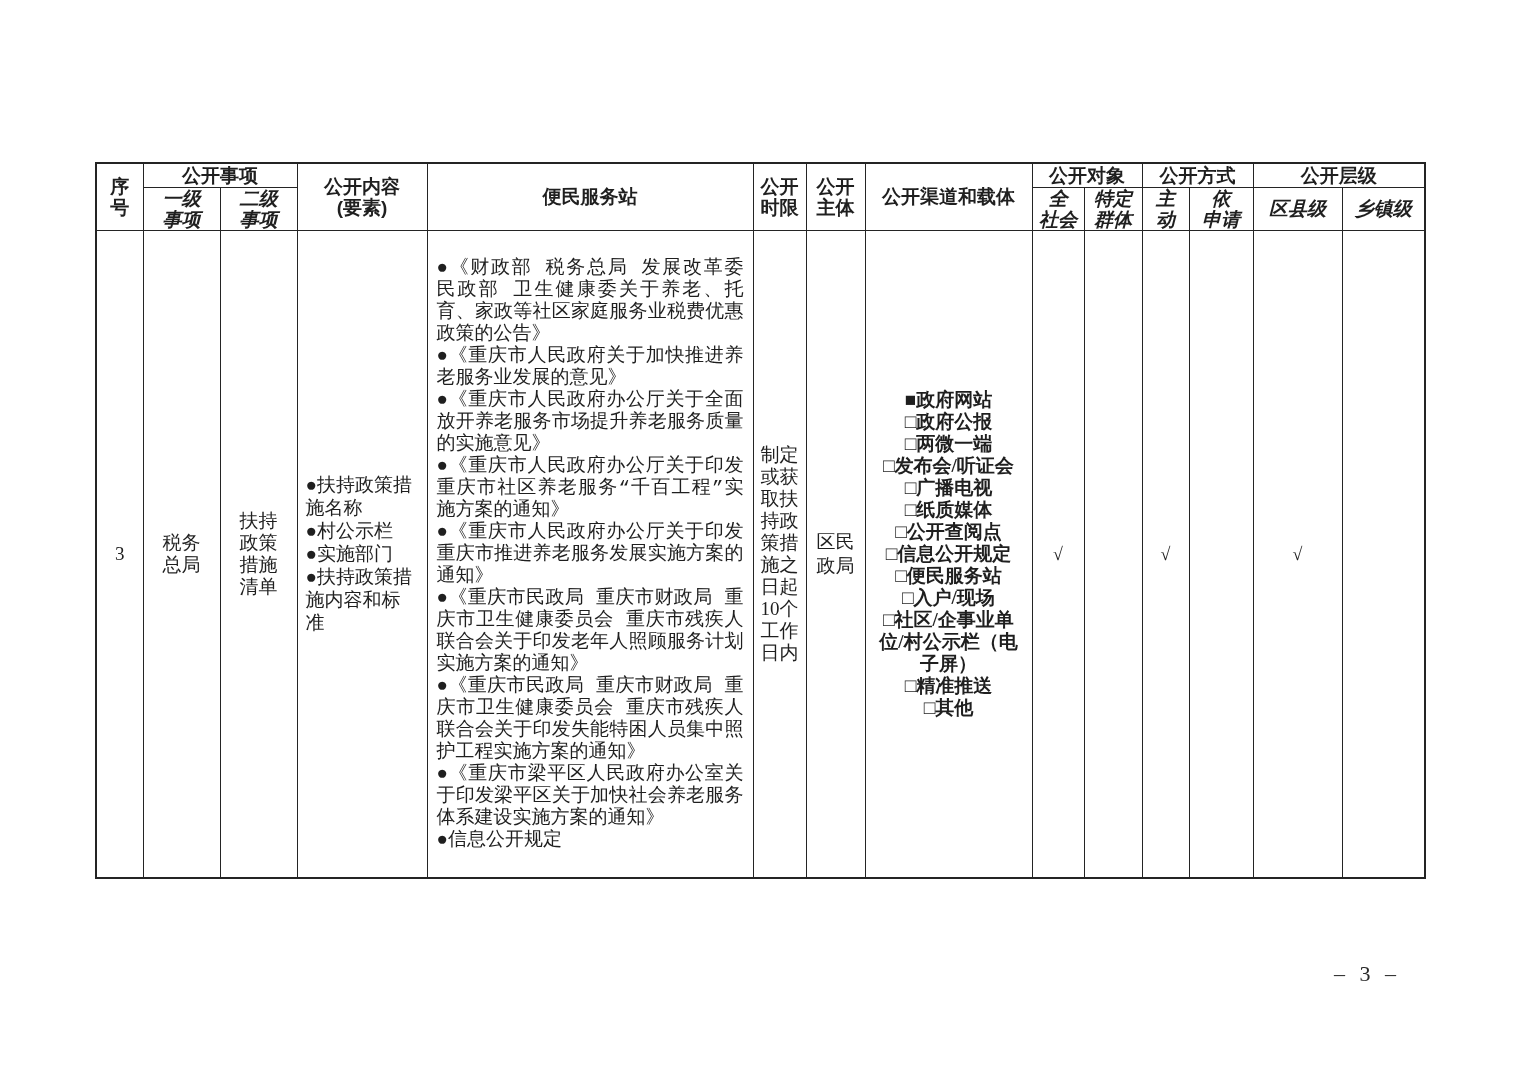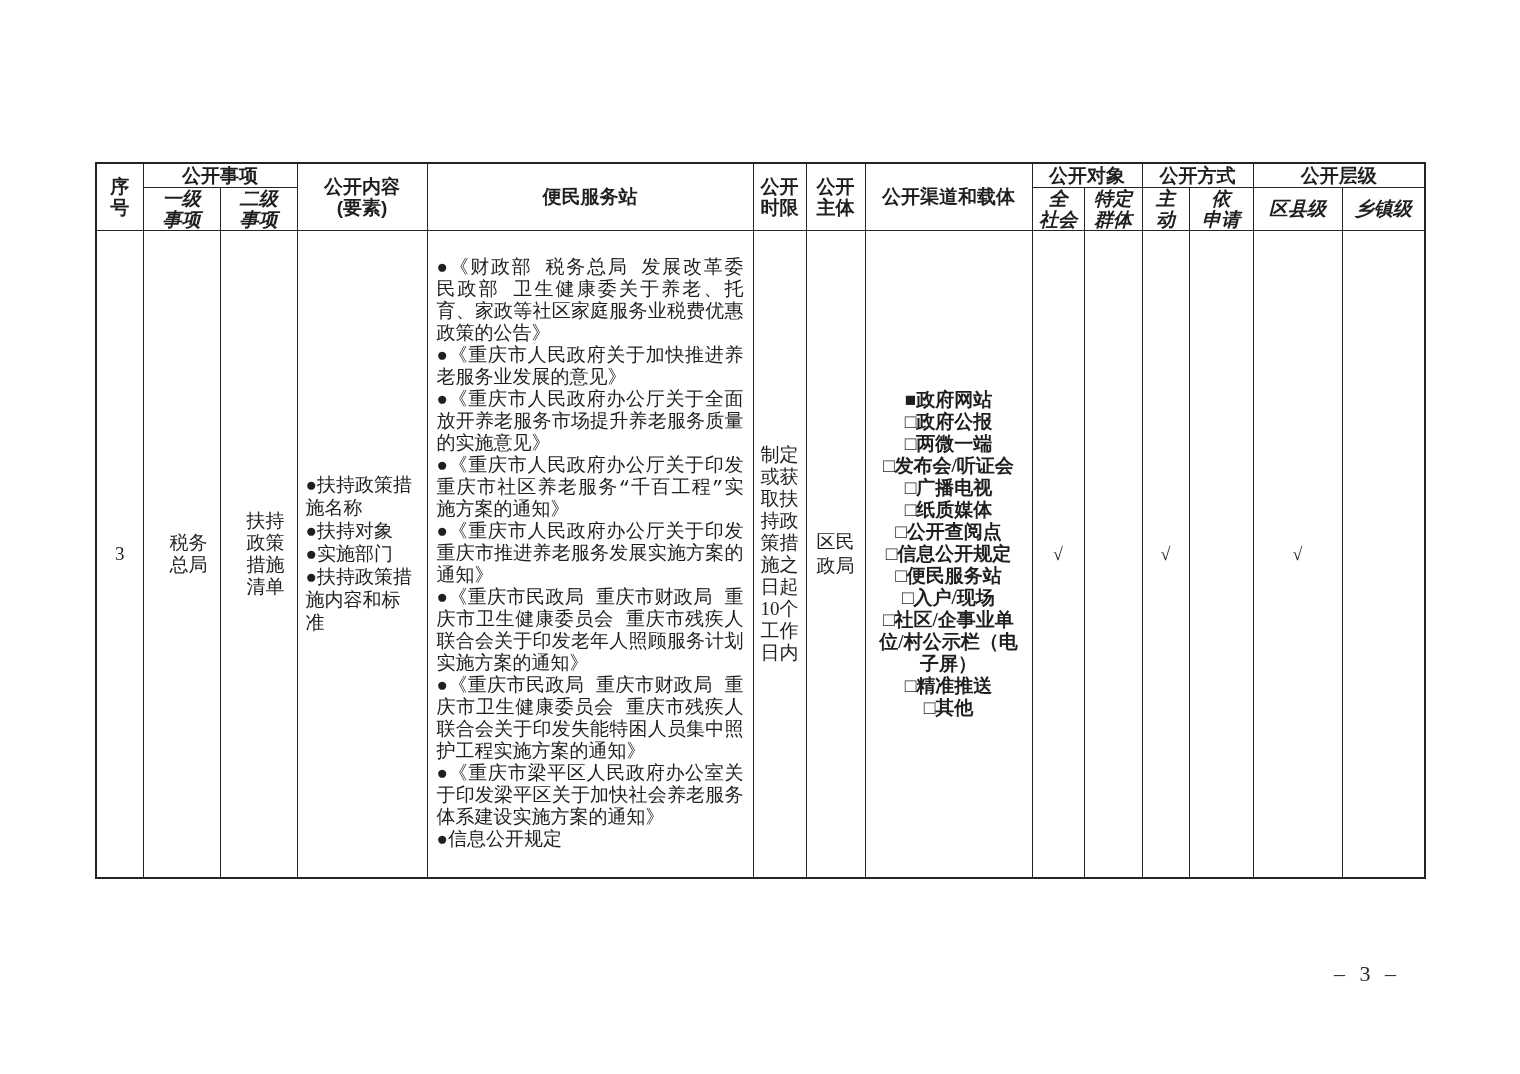--- a/index.html
+++ b/index.html
@@ -33,21 +33,21 @@
     white-space: pre-line;
   }
   tr.hr1 th { height: 24px; }
   tr.hr2 th { height: 42px; font-style: italic; }
   tr.body-row { height: 648px; }
   .doc-table td {
     font-size: 19px;
     line-height: 22px;
   }
   td.center { text-align: center; }
-  td.cell-item-l1, td.cell-item-l2 { text-align: right; padding: 16px 12px; }
+  td.cell-item-l1, td.cell-item-l2 { text-align: center; padding: 16px 12px; }
   td.cell-content { text-align: left; padding: 2px 8px; line-height: 23px; }
   td.cell-basis { text-align: justify; text-justify: inter-character; padding: 0 9px; line-height: 22px; font-family: Liberation Mono, monospace; }
   td.cell-time { text-align: center; padding: 0 7px; line-height: 22px; word-break: break-all; }
   td.cell-subject { text-align: right; padding: 4px 10px; line-height: 24px; }
   td.cell-channels { text-align: center; padding: 10px 8px; line-height: 22px; font-weight: bold; }
   td.mark { text-align: center; font-size: 18px; }
   .li { text-align: inherit; }
   .page-number {
     position: absolute;
     left: 1310px; top: 961px;
@@ -113,21 +113,21 @@
     <th>乡镇级</th>
   </tr>
 
   <tr class="body-row">
     <td class="center">3</td>
     <td class="cell-item-l1">税务总局</td>
     <td class="cell-item-l2">扶持政策措施清单</td>
 
     <td class="cell-content">
       <div class="li"><span>●</span><span>扶持政策措施名称</span></div>
-      <div class="li"><span>●</span><span>扶持对象</span></div>
+      <div class="li"><span>●</span><span>村公示栏</span></div>
       <div class="li"><span>●</span><span>实施部门</span></div>
       <div class="li"><span>●</span><span>扶持政策措施内容和标准</span></div>
     </td>
 
     <td class="cell-basis">
       <div class="li"><span>●</span><span>《财政部 税务总局 发展改革委 民政部 卫生健康委关于养老、托育、家政等社区家庭服务业税费优惠政策的公告》</span></div>
       <div class="li"><span>●</span><span>《重庆市人民政府关于加快推进养老服务业发展的意见》</span></div>
       <div class="li"><span>●</span><span>《重庆市人民政府办公厅关于全面放开养老服务市场提升养老服务质量的实施意见》</span></div>
       <div class="li"><span>●</span><span>《重庆市人民政府办公厅关于印发重庆市社区养老服务“千百工程”实施方案的通知》</span></div>
       <div class="li"><span>●</span><span>《重庆市人民政府办公厅关于印发重庆市推进养老服务发展实施方案的通知》</span></div>

